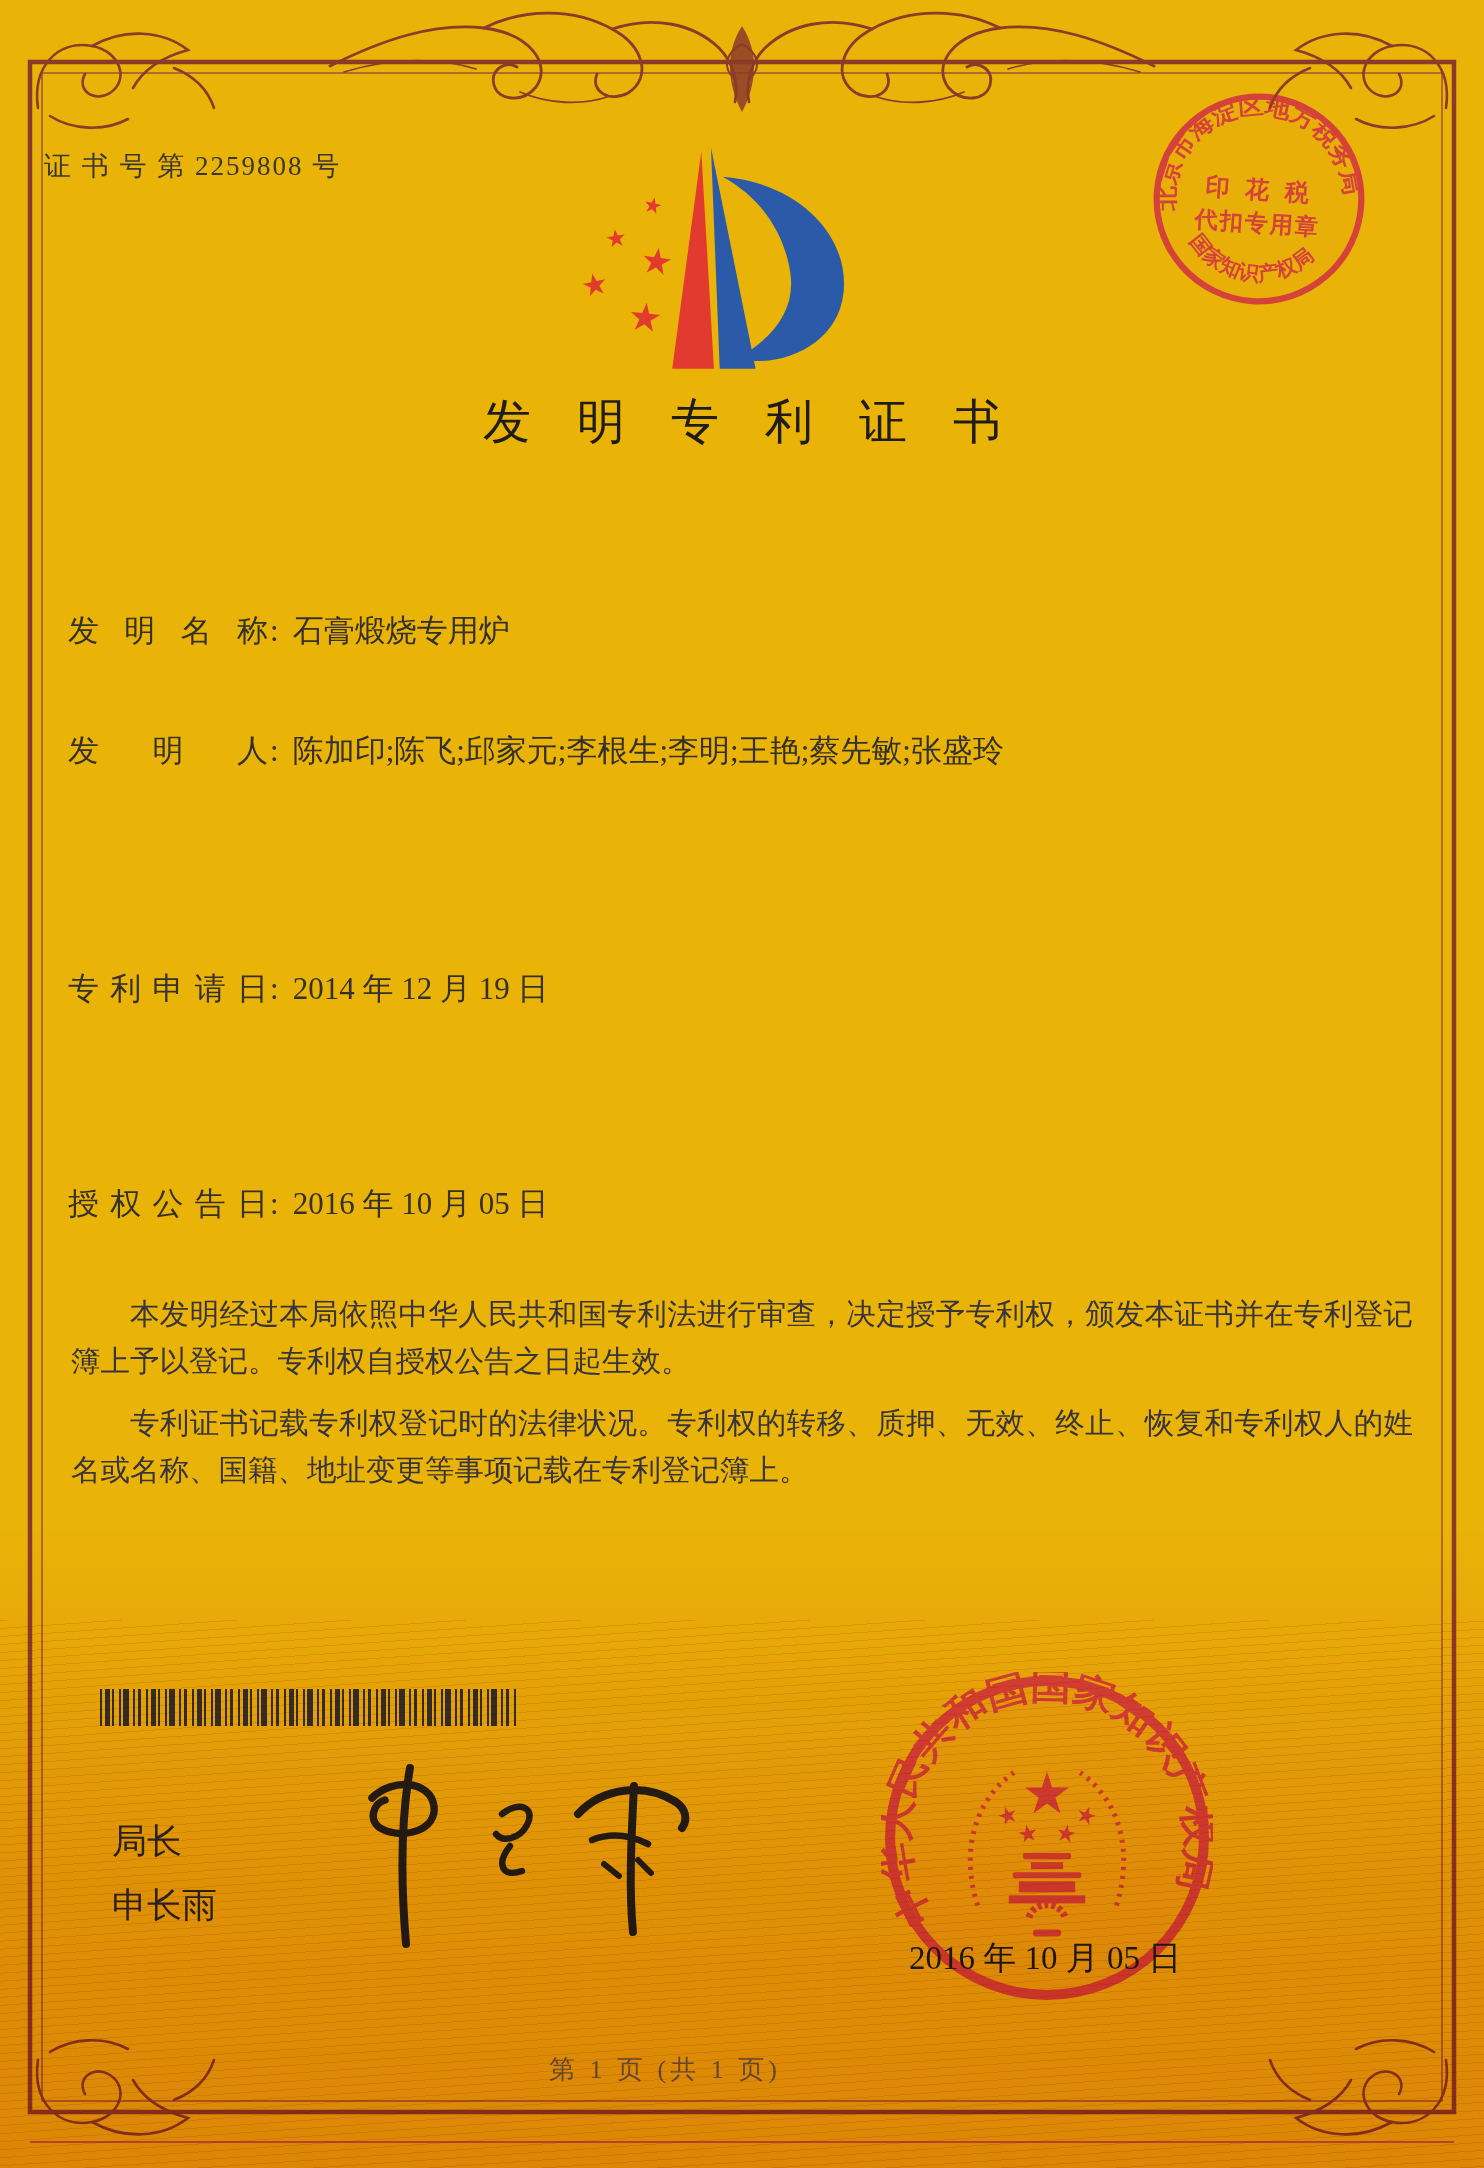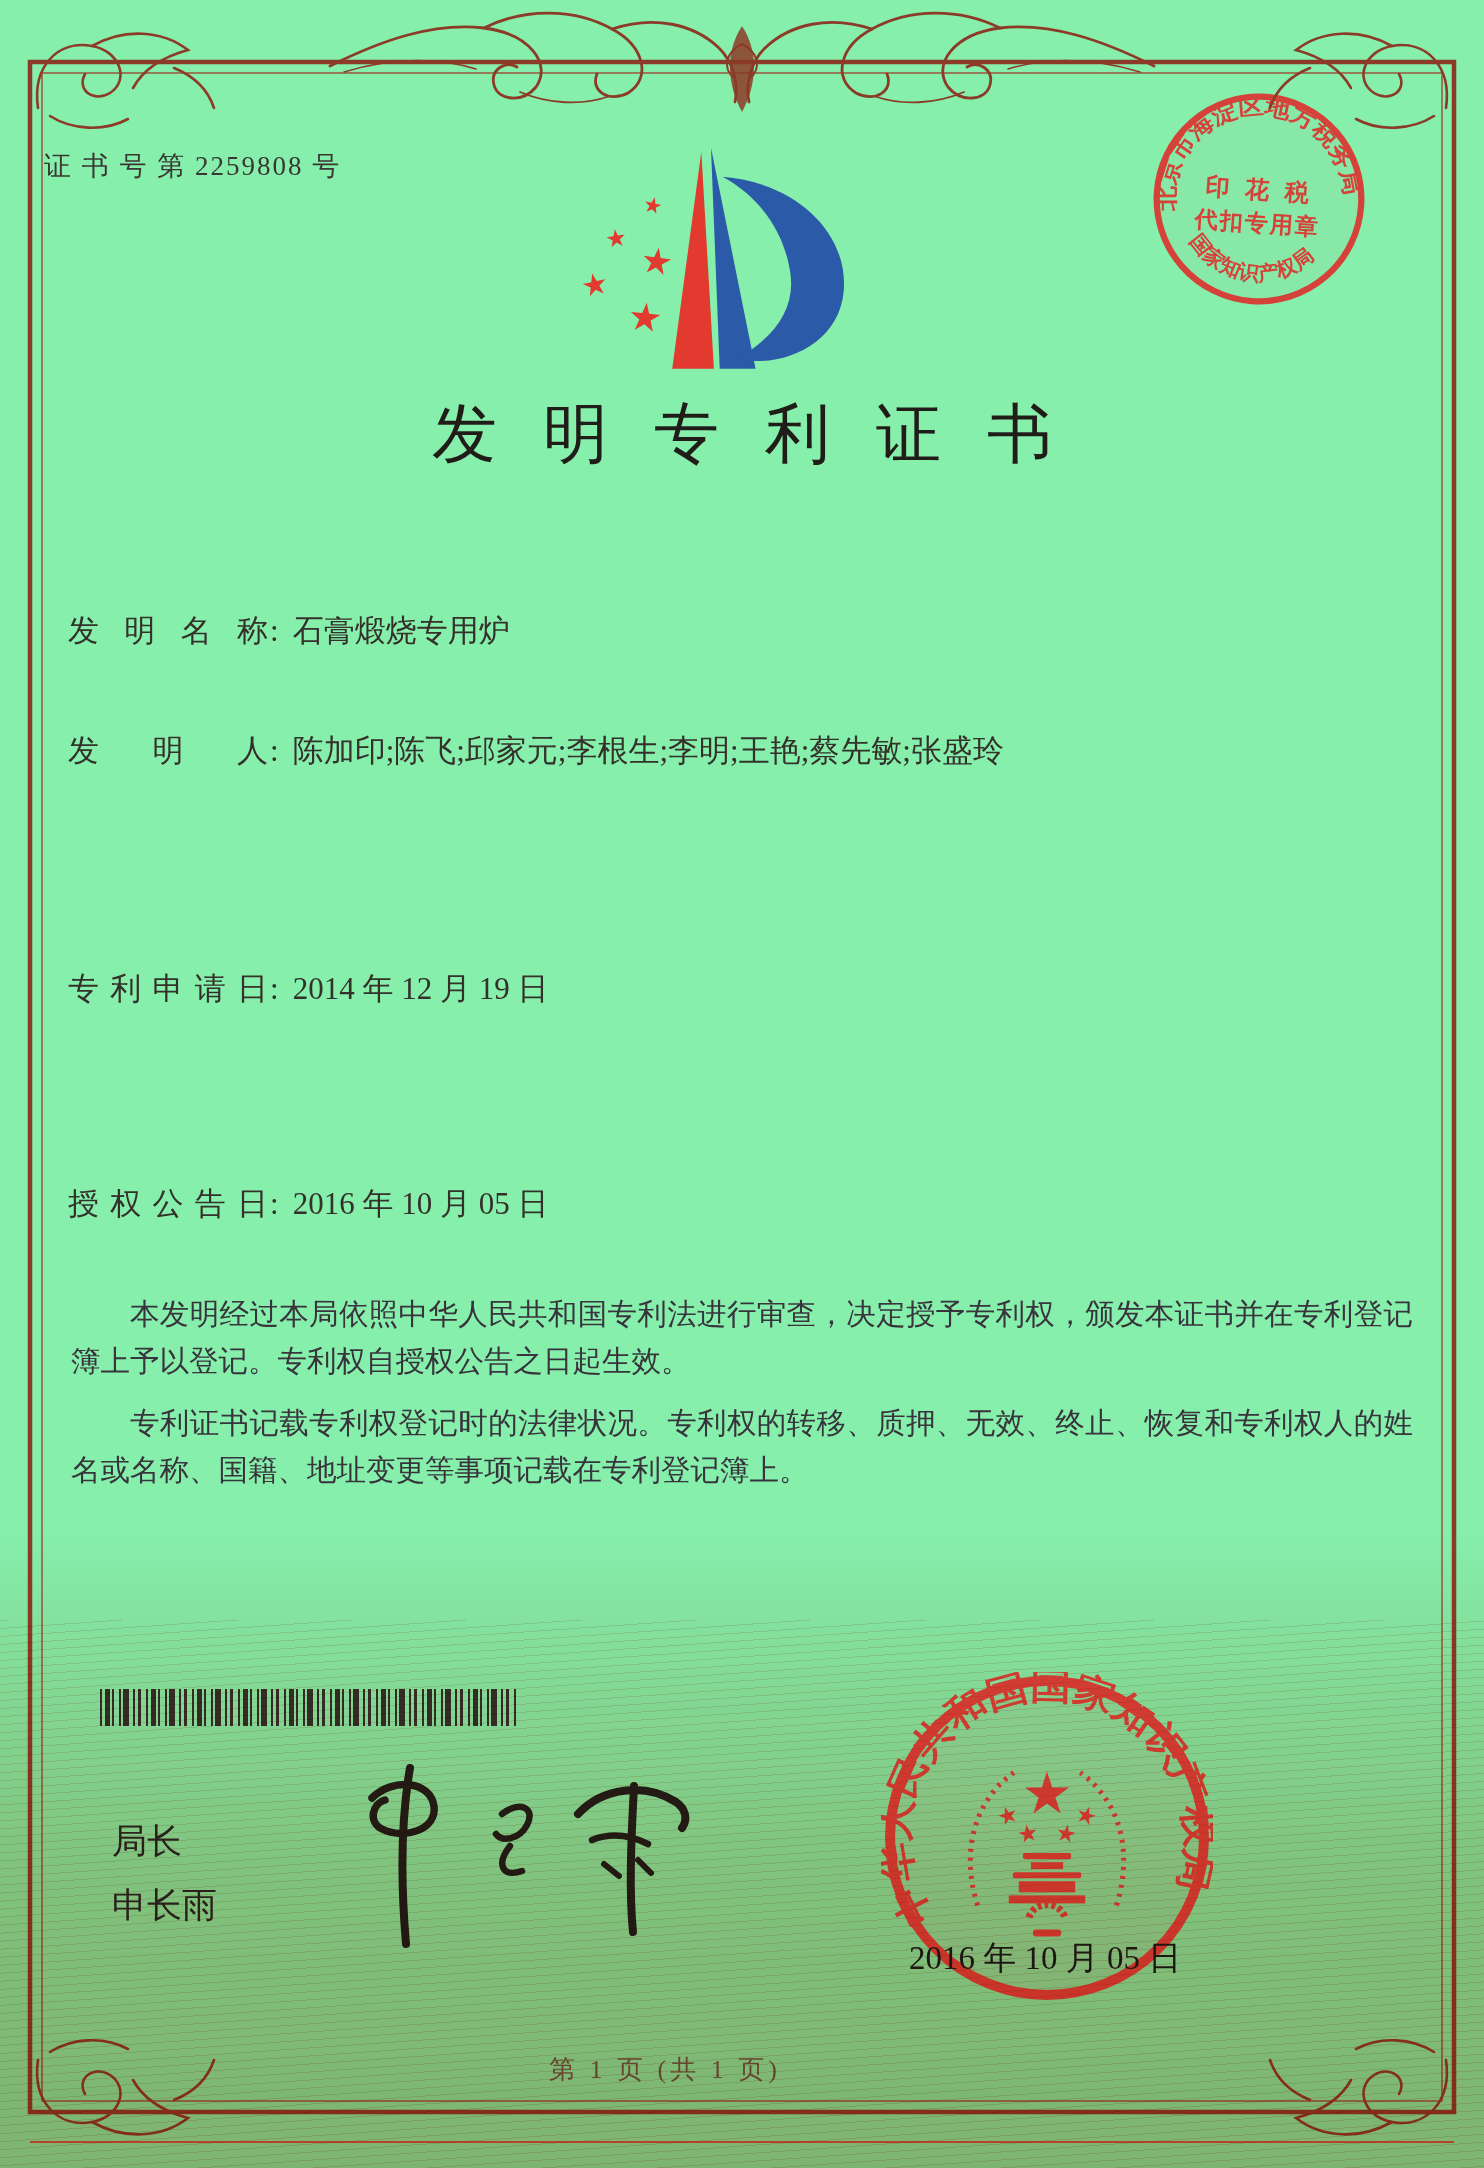--- a/index.html
+++ b/index.html
@@ -1,27 +1,27 @@
 <!DOCTYPE html>
 <html><head>
 <meta charset="utf-8">
 <style>
   html,body{margin:0;padding:0;background:#e8e4d8;}
   #page{
     position:relative;width:1484px;height:2168px;overflow:hidden;
-    background:#86efac;
+    background:#eab308;
     font-family:"Liberation Serif","DejaVu Serif",serif;
     color:#2f2c27;
   }
   .abs{position:absolute;}
   
   #certno{left:44px;top:148px;font-size:27px;letter-spacing:2px;color:#3a3733;}
   
   #title-wrap{left:0;top:390px;width:1484px;text-align:center;}
-  #title-wrap span{font-size:65px;letter-spacing:46px;margin-right:-46px;color:#201d19;font-weight:500;}
+  #title-wrap span{font-size:48px;letter-spacing:46px;margin-right:-46px;color:#201d19;font-weight:500;}
   
   .frow{left:68px;width:1340px;font-size:31px;white-space:nowrap;color:#34302a;}
   .flabel{display:inline-block;width:200px;text-align:justify;text-align-last:justify;vertical-align:bottom;}
   .fcolon{display:inline-block;margin:0 14px 0 2px;}
   
   #paras{left:56px;top:1276px;width:1372px;font-size:29.5px;line-height:47px;text-align:justify;color:#383membership43c;}
   #paras p{margin:15px;text-indent:2em;color:#38343c;}
   
   #barcode{left:100px;top:1689px;width:417px;height:37px;
     background:repeating-linear-gradient(90deg,

